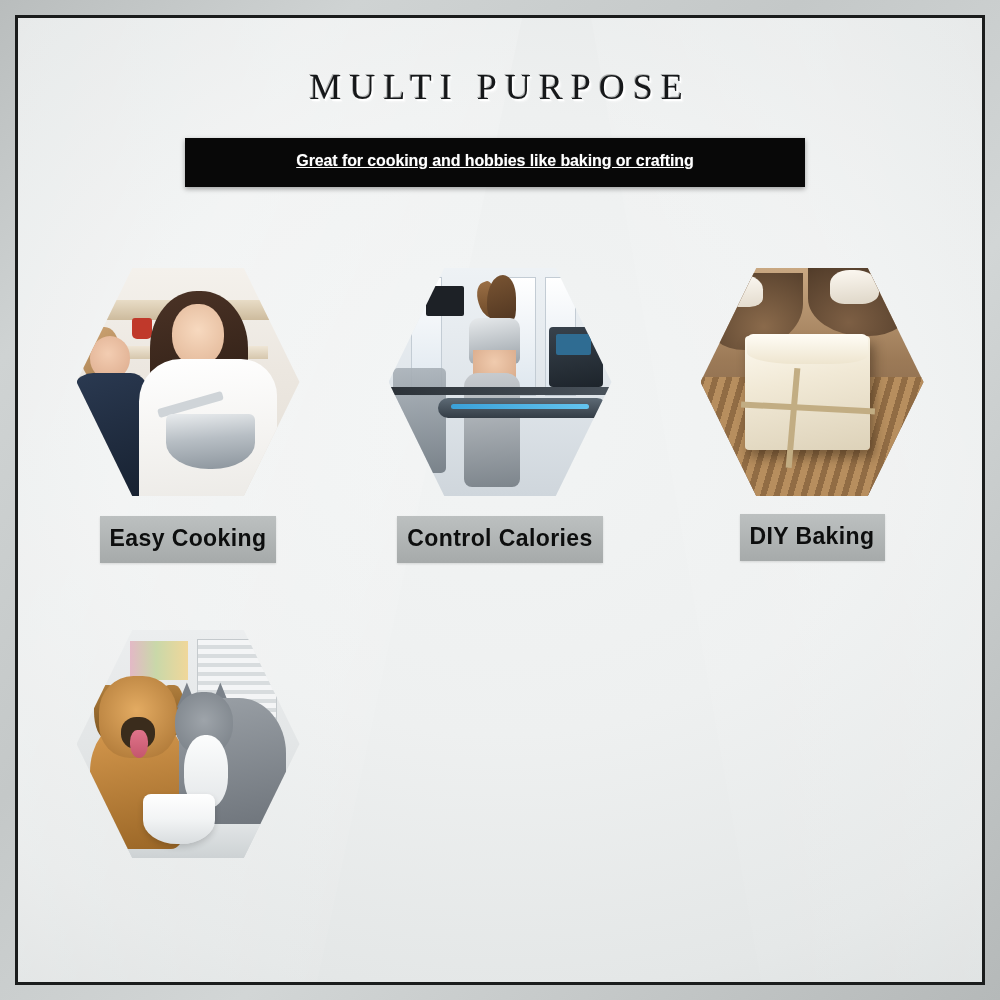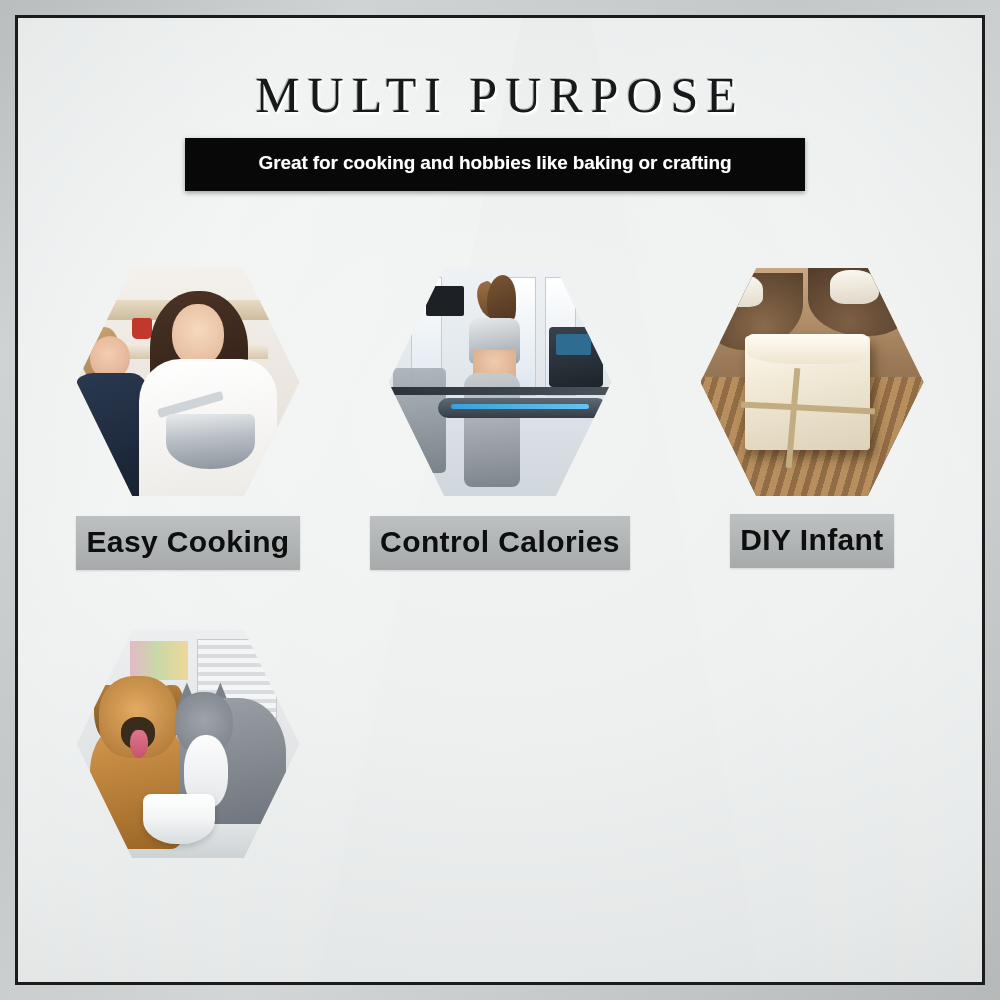--- a/index.html
+++ b/index.html
@@ -44,21 +44,21 @@
     background:linear-gradient(80deg, rgba(255,255,255,0) 0%, rgba(255,255,255,.42) 55%, rgba(255,255,255,0) 100%);
     transform:rotate(-10deg);
     opacity:.45;
   }
 
   
   #title {
     position:absolute; left:0; right:0; top:48px;
     text-align:center;
     font-family:"Liberation Serif", serif;
-    font-size:50px;
+    font-size:36px;
     font-weight:400;
     letter-spacing:8px;
     color:#16181a;
     text-shadow:
       1.5px 1.5px 0 rgba(255,255,255,.95),
       2.5px 2.5px 2px rgba(255,255,255,.6),
       -1px -1px 0 rgba(60,62,64,.35);
     white-space:nowrap;
   }
 
@@ -68,26 +68,27 @@
     left:167px; top:120px;
     width:620px;
     background:#080808;
     padding:12px 14px 14px;
     text-align:center;
     box-shadow:0 2px 5px rgba(0,0,0,.35);
   }
   #subtitle-banner .line {
     display:block;
     color:#ffffff;
-    font-size:19px;
+    font-size:16px;
     font-weight:700;
     line-height:1.42;
     letter-spacing:-0.1px;
     white-space:nowrap;
     text-shadow:0 0 1px rgba(255,255,255,.4);
+    text-decoration:underline;
   }
 
   
   #grid {
     position:absolute;
     left:14px; right:14px;
     top:250px;
     display:grid;
     grid-template-columns:repeat(3, 1fr);
     grid-template-rows:repeat(2, 340px);
@@ -108,21 +109,21 @@
     clip-path:polygon(25% 0%, 75% 0%, 100% 50%, 75% 100%, 25% 100%, 0% 50%);
     overflow:hidden;
   }
   .hex .scene { position:absolute; inset:0; }
 
   
   .caption {
     margin-top:-6px;
     background:linear-gradient(180deg,#bcc0c0 0%, #b0b4b4 55%, #a6aaaa 100%);
     color:#0d0e0e;
-    font-size:30px;
+    font-size:23px;
     font-weight:700;
     letter-spacing:.4px;
     line-height:1;
     padding:11px 10px 13px;
     white-space:nowrap;
     text-align:center;
     box-shadow:0 1px 2px rgba(0,0,0,.12);
   }
   .cell.r1 .caption { position:absolute; top:254px; }
   .cell.r2 .caption { position:absolute; top:252px; }
@@ -374,21 +375,21 @@
               <div class="coconut-r"></div>
             <div class="coco-meat-l"></div>
               <div class="coco-meat-r"></div>
             <div class="mat"></div>
             <div class="bar"></div>
               <div class="bar-top"></div>
             <div class="twine-h"></div>
               <div class="twine-v"></div>
           </div>
         </div>
-        <div class="caption">DIY Infant</div>
+        <div class="caption">DIY Baking</div>
       </div>
 
       <div class="cell r2">
         <div class="hex">
           <div class="scene sc-pet">
             <div class="shelfbox"></div>
               <div class="louver"></div>
               <div class="floor"></div>
             <div class="d-ear-l"></div>
               <div class="d-ear-r"></div>

